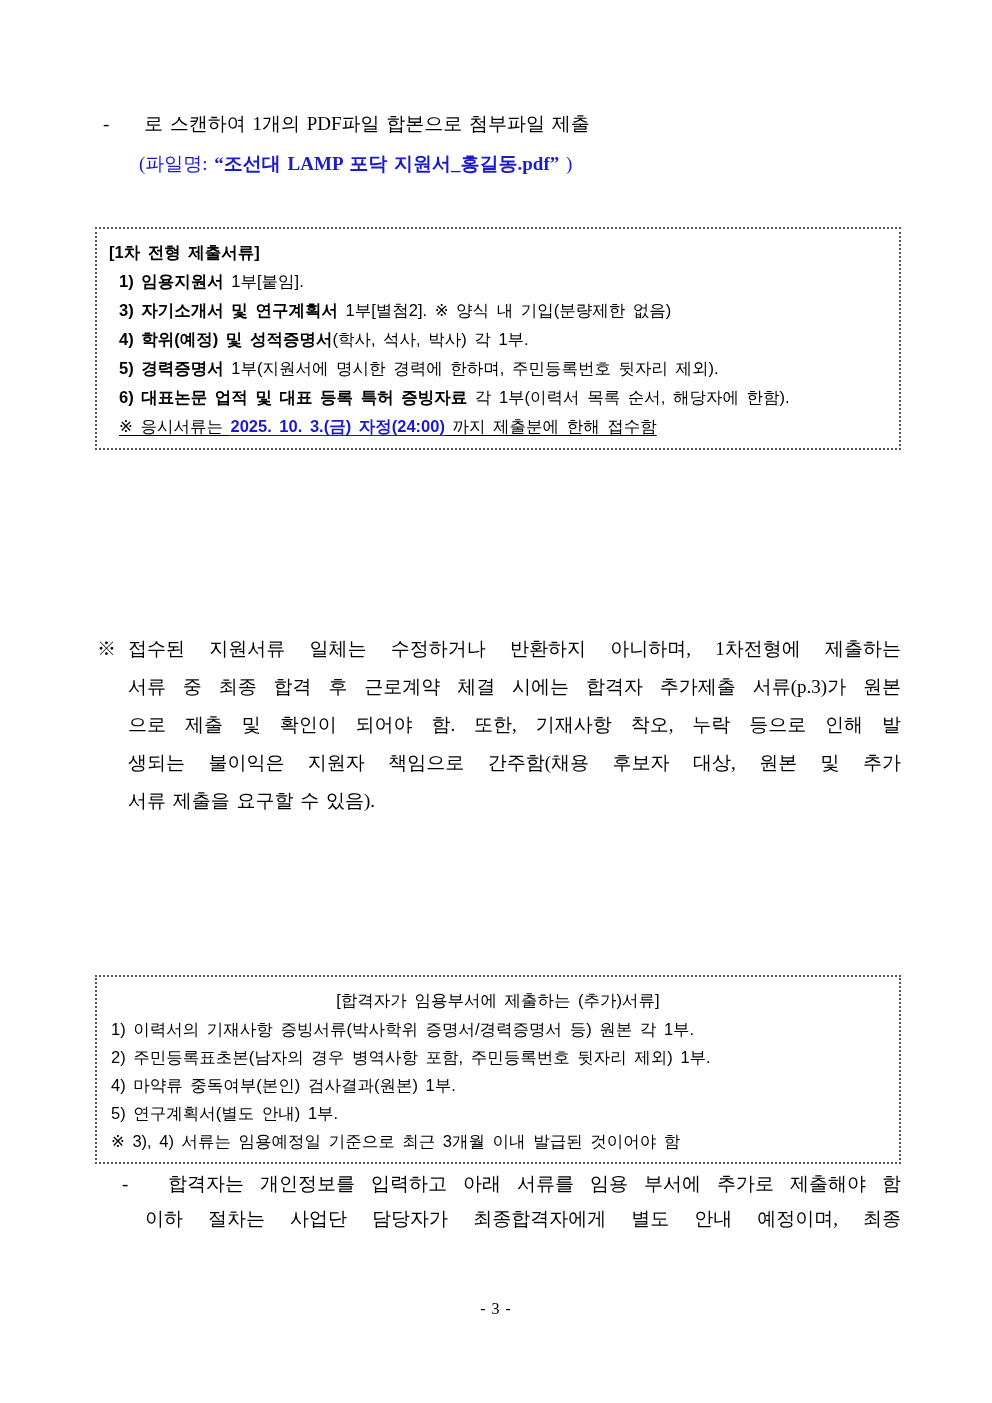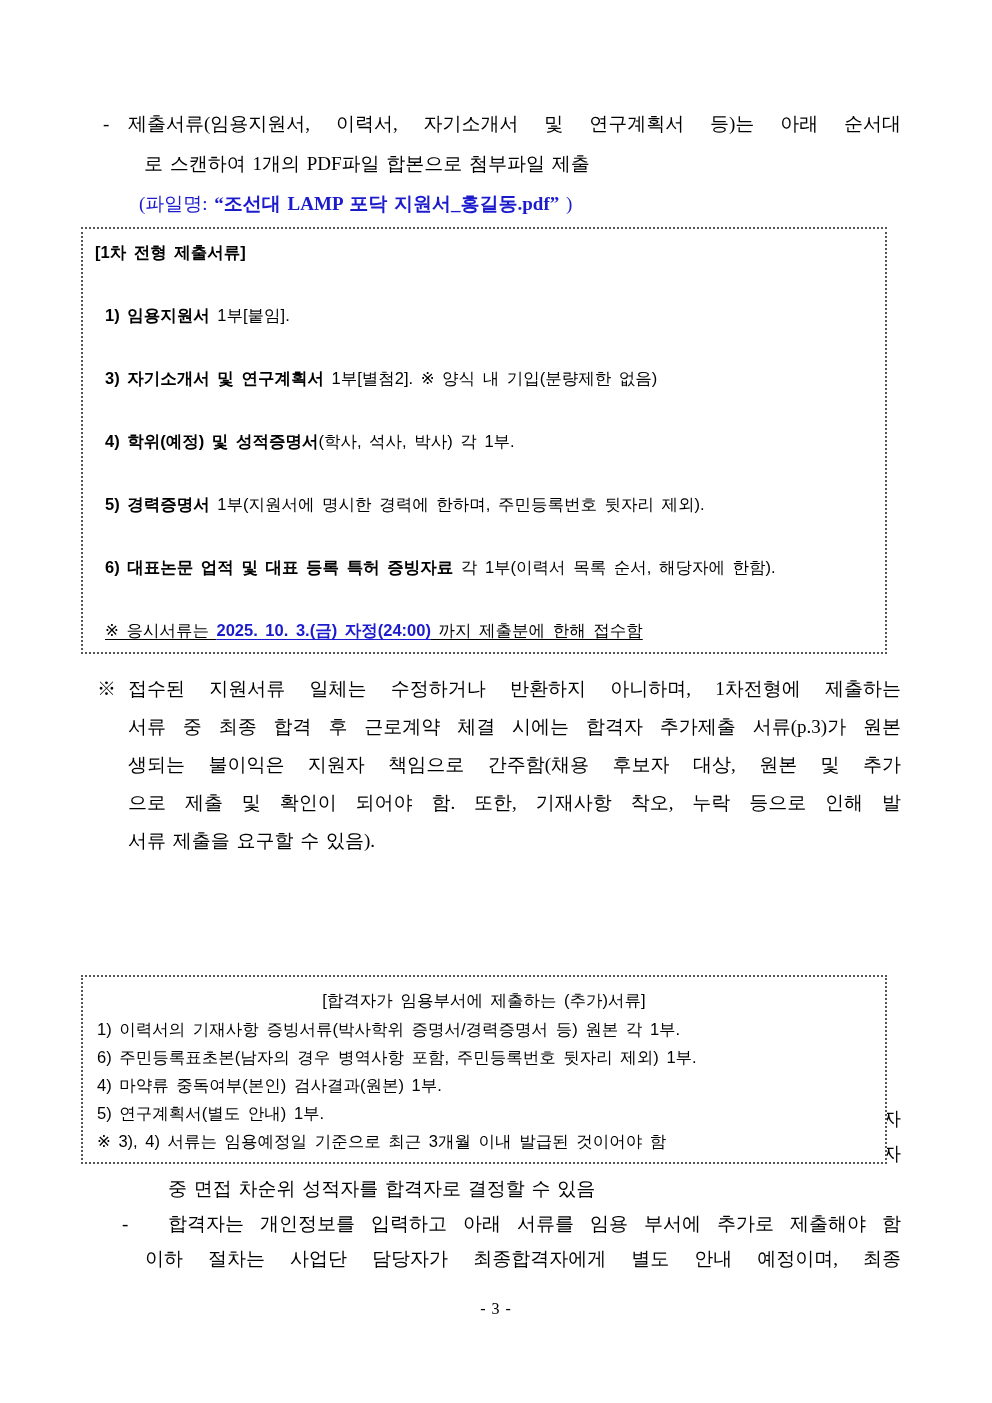--- a/index.html
+++ b/index.html
@@ -29,91 +29,90 @@
   .notice .nl { padding-left:33px; }
   
   .sec-na { top:756px; font-size:19px; line-height:35px; word-spacing:2px; }
   .sec-na .heading { padding-left:13px; }
   .sec-na .bm1 { position:absolute; left:27px; top:35px; }
   .sec-na .bm2 { position:absolute; left:27px; top:140px; }
   .sec-na .bl-first { padding-left:50px; }
   .sec-na .bl-cont { padding-left:73px; }
   
   .box {
-    position:absolute; left:81px; width:806px; box-sizing:border-box;
+    position:absolute; left:95px; width:806px; box-sizing:border-box;
     border:2px dotted var(--border); background:#fff;
     font-family:"Liberation Sans","DejaVu Sans",sans-serif;
     font-size:16.5px; word-spacing:3px; padding:8px 10px 7px 10px;
   }
   .box1 { top:227px; }
   .box2 { top:975px; }
   .box .line { line-height:29px; }
   .box2 .line { line-height:28px; }
   .box1 .box-title { font-weight:bold; line-height:30px; padding-left:2px; }
-  .box1 .items .line { padding-left:12px;margin-top:34px; }
+  .box1 .items .line { padding-left:12px; }
   .box2 .box-title { font-weight:normal; text-align:center; line-height:30px; }
   .box2 .items .line { padding-left:4px; }
   .bold { font-weight:bold; }
   .c-blue { color:var(--blue); }
   .underline { text-decoration:underline; text-underline-offset:3px; }
   
   .pageno {
     position:absolute; top:1300px; left:0; width:100%;
     text-align:center; font-size:16px; letter-spacing:1px;
   }
 </style>
 </head>
 <body>
 
 <div class="page">
 
   <div class="block bodytext intro rel">
     <span class="marker">-</span>
-    <div class="jline l1">제출서류(임용지원서, 이력서, 자기소개서 및 연구계획서 등)는 아래 순서대</div>
     <div class="plain l2">로 스캔하여 1개의 PDF파일 합본으로 첨부파일 제출</div>
     <div class="plain fname"><div class="line"><span class="c-blue">(파일명: </span><span class="bold c-blue">“조선대 LAMP 포닥 지원서_홍길동.pdf”</span><span class="c-blue"> )</span></div></div>
   </div>
 
   <div class="box box1">
     <div class="box-title">[1차 전형 제출서류]</div>
     <div class="items">
         <div class="line"><span class="bold">1) 임용지원서</span><span> 1부[붙임].</span></div>
         <div class="line"><span class="bold">3) 자기소개서 및 연구계획서</span><span> 1부[별첨2]. ※ 양식 내 기입(분량제한 없음)</span></div>
         <div class="line"><span class="bold">4) 학위(예정) 및 성적증명서</span><span>(학사, 석사, 박사) 각 1부.</span></div>
         <div class="line"><span class="bold">5) 경력증명서</span><span> 1부(지원서에 명시한 경력에 한하며, 주민등록번호 뒷자리 제외).</span></div>
         <div class="line"><span class="bold">6) 대표논문 업적 및 대표 등록 특허 증빙자료</span><span> 각 1부(이력서 목록 순서, 해당자에 한함).</span></div>
         <div class="line"><span class="underline">※ 응시서류는 </span><span class="bold underline c-blue">2025. 10. 3.(금) 자정(24:00)</span><span class="underline"> 까지 제출분에 한해 접수함</span></div>
       </div>
   </div>
 
   <div class="block bodytext notice rel">
     <span class="marker">※</span>
     <div class="jline nl">접수된 지원서류 일체는 수정하거나 반환하지 아니하며, 1차전형에 제출하는</div>
     <div class="jline nl">서류 중 최종 합격 후 근로계약 체결 시에는 합격자 추가제출 서류(p.3)가 원본</div>
+    <div class="jline nl">으로 제출 및 확인이 되어야 함. 또한, 기재사항 착오, 누락 등으로 인해 발</div>
     <div class="jline nl">생되는 불이익은 지원자 책임으로 간주함(채용 후보자 대상, 원본 및 추가</div>
-    <div class="jline nl">으로 제출 및 확인이 되어야 함. 또한, 기재사항 착오, 누락 등으로 인해 발</div>
     <div class="plain nl">서류 제출을 요구할 수 있음).</div>
   </div>
 
   <div class="block bodytext sec-na rel">
     <div class="heading">나. 2차전형: 면접전형(서류전형 합격자에 한함)</div>
     <span class="bm1">-</span>
     <div class="jline bl-first">최종 합격자가 임용포기, 합격취소 등의 사유로 결원이 발생할 경우, 합격자</div>
     <div class="jline bl-cont">발표일로부터 3개월 이내에 면접전형 불합격기준에 해당하지 아니하는 자</div>
     <div class="plain bl-cont">중 면접 차순위 성적자를 합격자로 결정할 수 있음</div>
     <span class="bm2">-</span>
     <div class="jline bl-cont">합격자는 개인정보를 입력하고 아래 서류를 임용 부서에 추가로 제출해야 함</div>
     <div class="jline bl-first">이하 절차는 사업단 담당자가 최종합격자에게 별도 안내 예정이며, 최종</div>
   </div>
 
   <div class="box box2">
     <div class="box-title">[합격자가 임용부서에 제출하는 (추가)서류]</div>
     <div class="items">
         <div class="line"><span>1) 이력서의 기재사항 증빙서류(박사학위 증명서/경력증명서 등) 원본 각 1부.</span></div>
-        <div class="line"><span>6) 주민등록표초본(남자의 경우 병역사항 포함, 주민등록번호 뒷자리 제외) 1부.</span></div>
+        <div class="line"><span>2) 주민등록표초본(남자의 경우 병역사항 포함, 주민등록번호 뒷자리 제외) 1부.</span></div>
         <div class="line"><span>4) 마약류 중독여부(본인) 검사결과(원본) 1부.</span></div>
         <div class="line"><span>5) 연구계획서(별도 안내) 1부.</span></div>
         <div class="line"><span>※ 3), 4) 서류는 임용예정일 기준으로 최근 3개월 이내 발급된 것이어야 함</span></div>
       </div>
   </div>
 
   <div class="pageno">- 3 -</div>
 
 </div>
 

